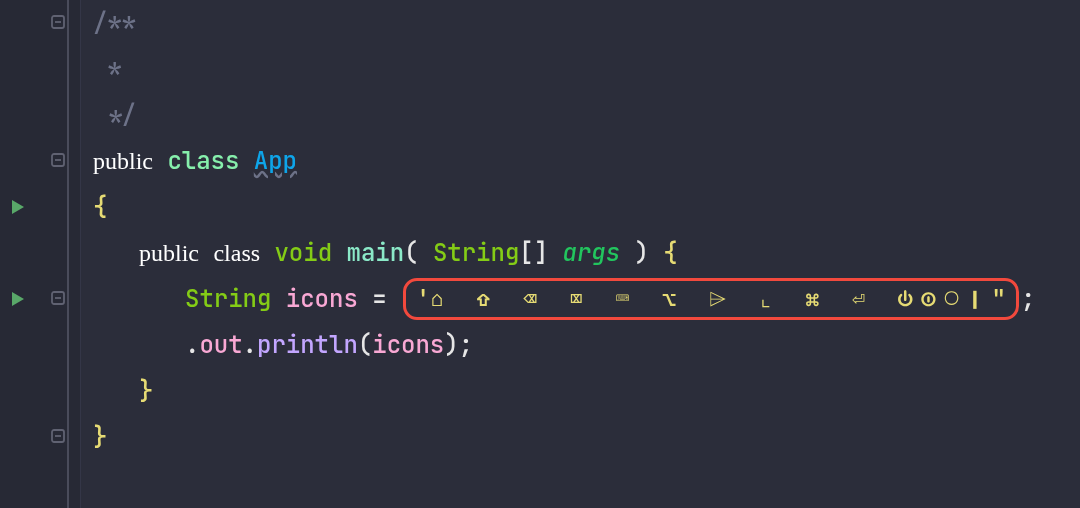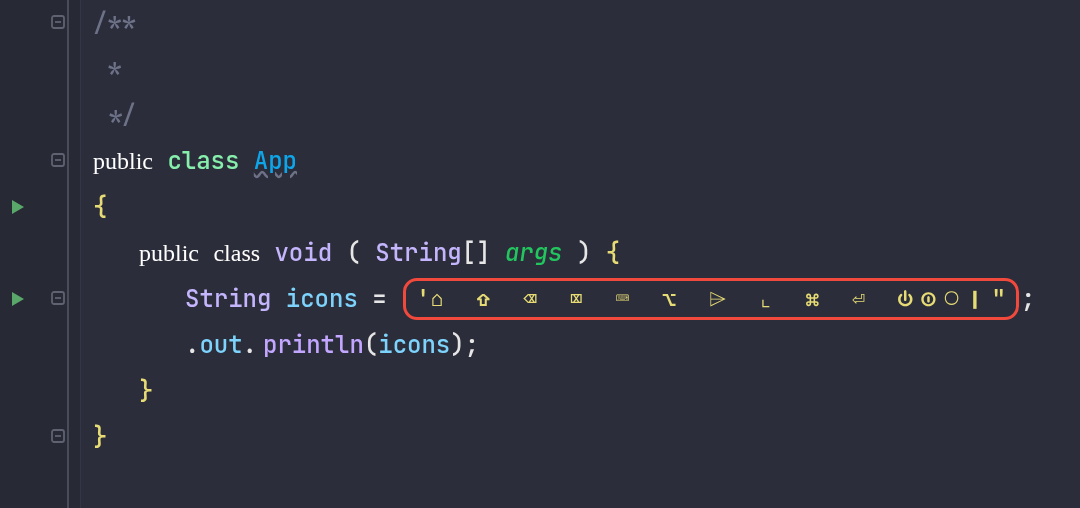--- a/index.html
+++ b/index.html
@@ -16,25 +16,25 @@
   .fold-line{position:absolute;left:67px;width:1.5px;background:#4a4c5b;}
   .code{padding-left:12px;}
   .row{height:46px;display:flex;align-items:center;white-space:pre;}
   .indent{display:inline-block;}
   .i1{width:46px;}.i2{width:92px;}
   .c-comment{color:#6d7288;}
   .c-kw{color:#ffffff;font-family:Liberation Serif, serif;}        
   .c-type1{color:#86efac;}     
   .c-class{color:#0ea5e9;text-decoration-line:underline;
     text-decoration-style:wavy;text-decoration-color:#6d7288;}
-  .c-type2{color:#c4b5fd;}     
+  .c-type2{color:#84cc16;}     
   .c-method{color:#8be9c8;}
-  .c-func{color:#c3a6ff;margin-left:6px;}      
+  .c-func{color:#c3a6ff;}      
   .c-param{color:#22c55e;font-style:italic;}
-  .c-plain{color:#7dd3fc;}
+  .c-plain{color:#f9a8d4;}
   .c-punc{color:#e6e6e6;}
   .c-str{color:#e6db74;}
   .c-brace{color:#e6db74;}
   .hl-box{border:3.5px solid #f2493d;border-radius:14px;padding:0 10px;
     display:inline-flex;align-items:center;height:42px;box-sizing:border-box;
     margin:0 2px;}
   .icon-glyphs{color:#e6db74;letter-spacing:10px;font-size:22px;}
 </style>
 </head>
 <body>
@@ -114,20 +114,21 @@
     </div>
 
     <div class="row">
       <span class="indent i1"></span>
       <span class="c-kw">public</span>
       <span> </span>
       <span class="c-kw">class</span>
       <span> </span>
       <span class="c-type2">void</span>
       <span> </span>
+      <span class="c-method">main</span>
       <span class="c-punc">(</span>
       <span> </span>
       <span class="c-type2">String</span>
       <span class="c-punc">[]</span>
       <span> </span>
       <span class="c-param">args</span>
       <span> </span>
       <span class="c-punc">)</span>
       <span> </span>
       <span class="c-brace">{</span>

